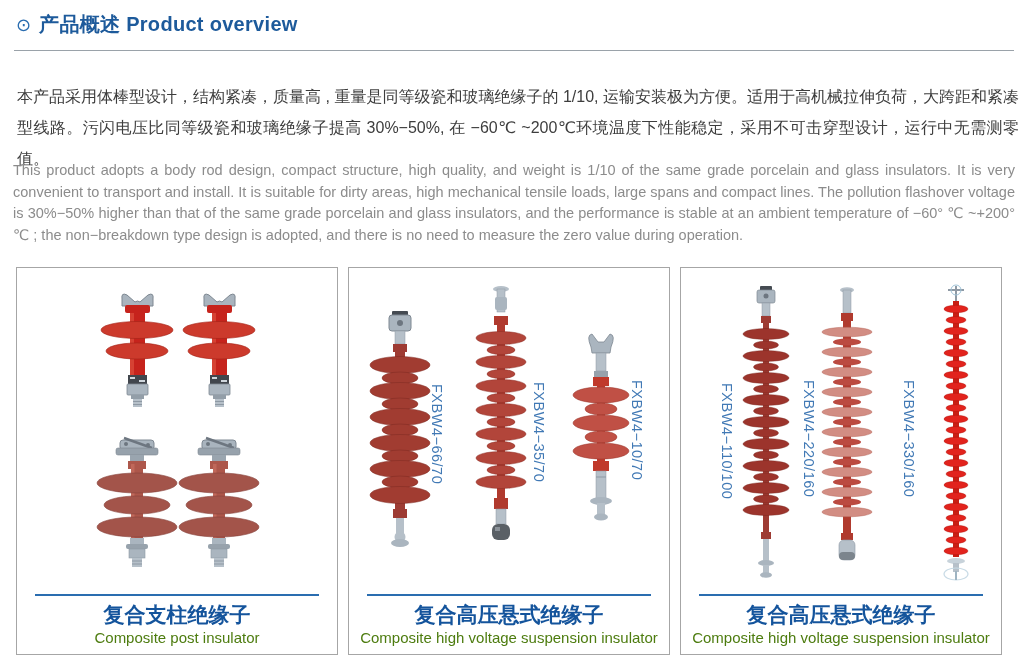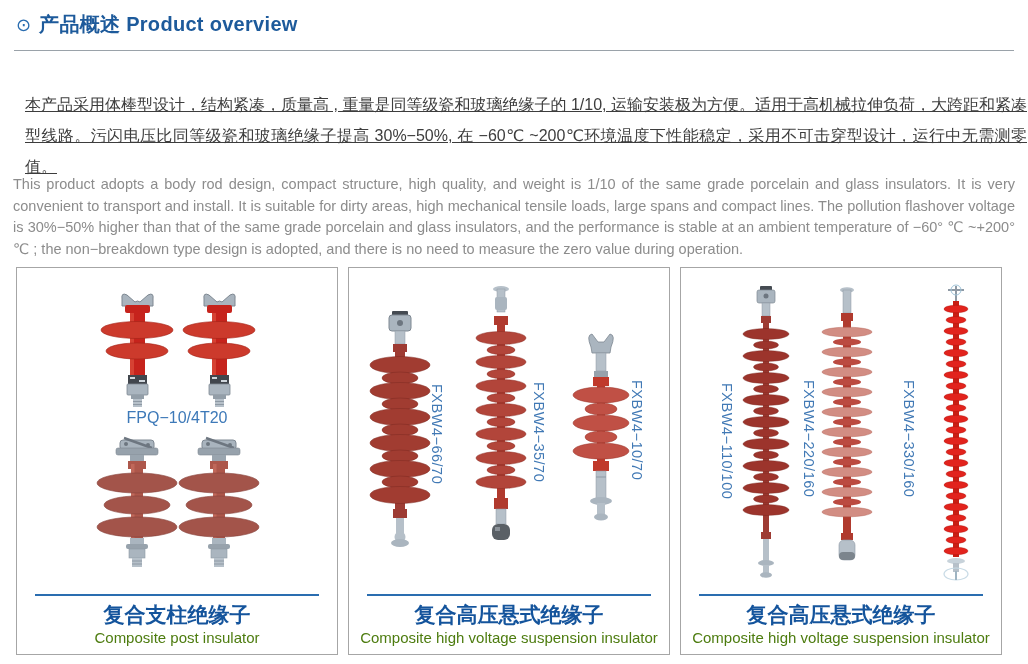--- a/index.html
+++ b/index.html
@@ -3,22 +3,22 @@
 <meta charset="utf-8">
 <style>
   html,body{margin:0;padding:0;background:#fff;}
   body{width:1028px;height:664px;position:relative;overflow:hidden;
        font-family:"Liberation Sans","DejaVu Sans",sans-serif;}
   .hdr{position:absolute;left:16px;top:11px;display:flex;align-items:center;gap:8px;color:#1d5a9b;}
   .hdr .bullet{font-size:18px;line-height:1;color:#2a6db0;}
   .hdr h1{margin:0;font-size:20px;font-weight:bold;letter-spacing:.3px;color:#1d5a9b;text-align:right;}
   .hdr-rule{position:absolute;left:14px;right:14px;top:50px;height:0;border-top:1px solid #9aa2a9;}
   .para-zh{position:absolute;left:13px;width:1002px;top:77px;font-size:16px;line-height:31px;
-           color:#3d3d3d;text-align:justify;margin:12px;text-decoration:underline;}
-  .para-en{position:absolute;left:13px;width:1002px;top:174px;font-size:14.5px;line-height:21.5px;
+           color:#3d3d3d;text-align:justify;margin:4px;}
+  .para-en{position:absolute;left:13px;width:1002px;top:160px;font-size:14.5px;line-height:21.5px;
            color:#8c8c8c;text-align:justify;margin:0;}
   .card{position:absolute;top:267px;width:320px;height:386px;border:1px solid #a6a6a6;background:#fff;}
   .card-1{left:16px;} .card-2{left:348px;} .card-3{left:680px;}
   .ins{position:absolute;}
   .model{position:absolute;left:0;width:100%;text-align:center;font-size:16px;color:#3d79b8;}
   .vmodel{position:absolute;writing-mode:vertical-rl;text-orientation:mixed;font-size:14.5px;
           color:#4179b5;letter-spacing:.5px;white-space:nowrap;}
   .cdiv{position:absolute;left:18px;right:18px;top:326px;height:2px;background:#2a6db0;}
   .tzh{position:absolute;top:333px;left:0;width:100%;text-align:center;margin:0;
        font-size:21px;font-weight:bold;color:#14549c;}
@@ -234,21 +234,20 @@
 <p class="para-zh">本产品采用体棒型设计，结构紧凑，质量高 , 重量是同等级瓷和玻璃绝缘子的 1/10, 运输安装极为方便。适用于高机械拉伸负荷，大跨距和紧凑型线路。污闪电压比同等级瓷和玻璃绝缘子提高 30%−50%, 在 −60℃ ~200℃环境温度下性能稳定，采用不可击穿型设计，运行中无需测零值。</p>
 <p class="para-en">This product adopts a body rod design, compact structure, high quality, and weight is 1/10 of the same grade porcelain and glass insulators. It is very convenient to transport and install. It is suitable for dirty areas, high mechanical tensile loads, large spans and compact lines. The pollution flashover voltage is 30%−50% higher than that of the same grade porcelain and glass insulators, and the performance is stable at an ambient temperature of −60° ℃ ~+200° ℃ ; the non−breakdown type design is adopted, and there is no need to measure the zero value during operation.</p>
 
 <article class="card card-1">
   <svg class="ins" style="left:68px;top:21px" width="105" height="118" viewBox="0 0 105 118">
       <use href="#g-pin"></use>
     </svg>
   <svg class="ins" style="left:150px;top:21px" width="105" height="118" viewBox="0 0 105 118">
       <use href="#g-pin"></use>
     </svg>
-  <div class="model" style="top:141px">FPQ−10/4T20</div>
   <svg class="ins" style="left:63px;top:166px" width="115" height="135" viewBox="0 0 115 135">
       <use href="#g-post"></use>
     </svg>
   <svg class="ins" style="left:145px;top:166px" width="115" height="135" viewBox="0 0 115 135">
       <use href="#g-post"></use>
     </svg>
   <div class="cdiv"></div>
   <h2 class="tzh">复合支柱绝缘子</h2>
   <div class="ten">Composite post insulator</div>
 </article>

